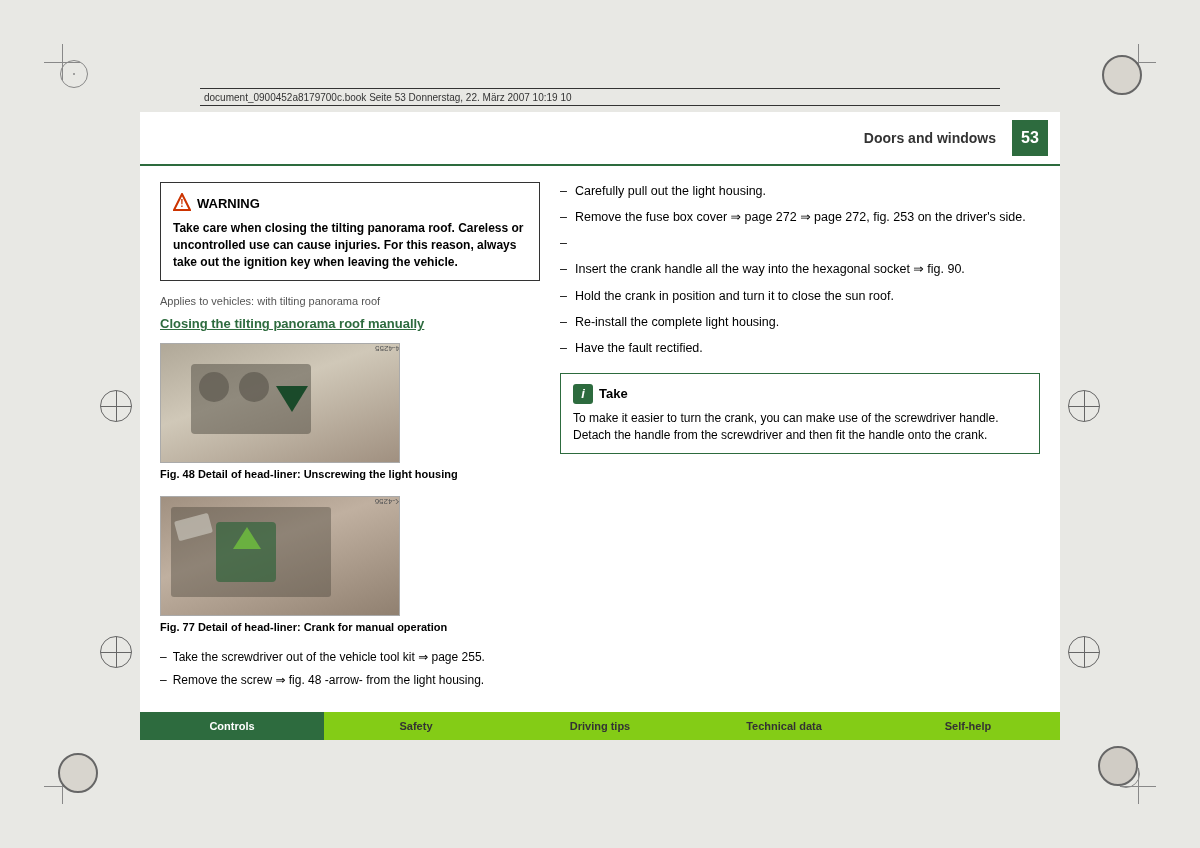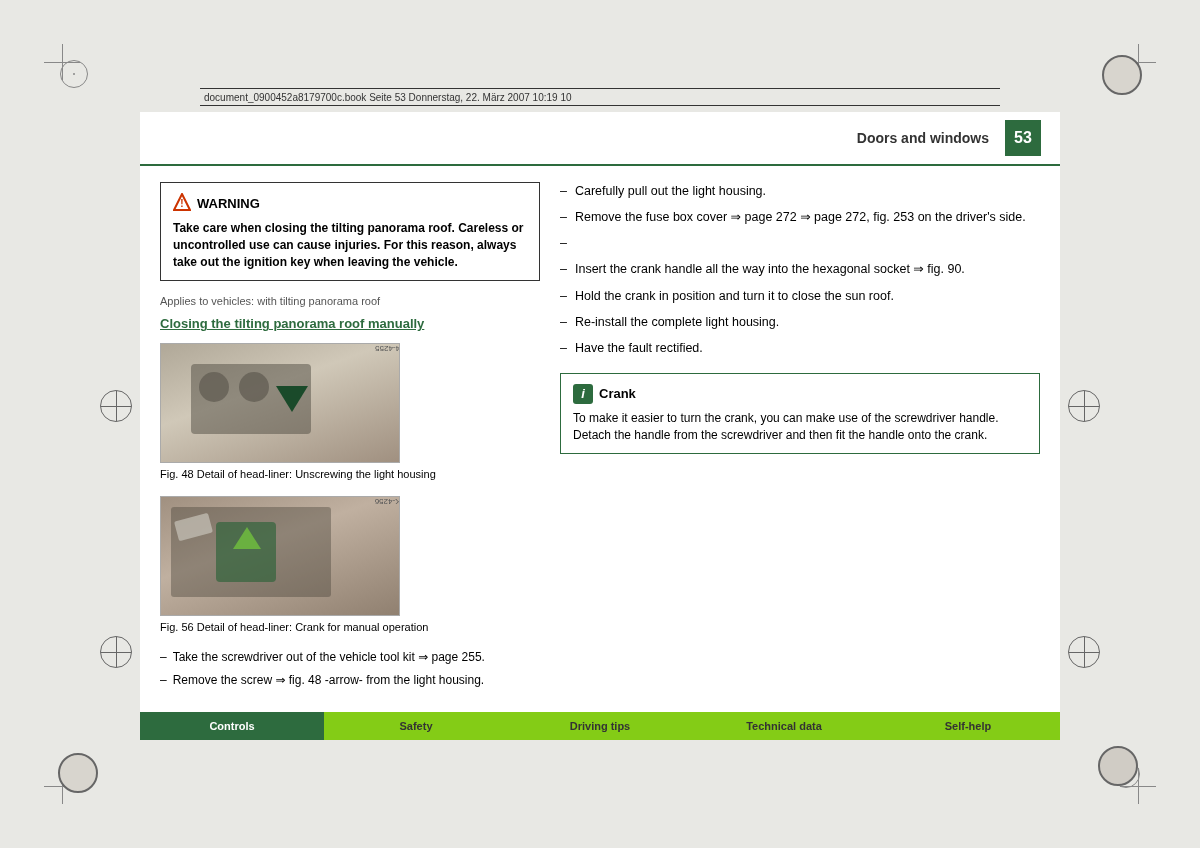--- a/index.html
+++ b/index.html
@@ -99,21 +99,21 @@
       background: white;
       display: flex;
       flex-direction: column;
     }
 
     
     .page-header {
       display: flex;
       align-items: center;
       justify-content: flex-end;
-      padding: 8px 19px;
+      padding: 8px 12px;
       border-bottom: 2px solid #2d6b3e;
       min-height: 38px;
     }
     .header-title {
       font-size: 14px;
       font-weight: bold;
       color: #333;
       margin-right: 16px;
     }
     .page-number-box {
@@ -218,21 +218,21 @@
       color: #555;
       transform-origin: center;
       writing-mode: vertical-rl;
     }
     .fig-caption {
       margin-top: 4px;
       font-size: 11px;
       line-height: 1.35;
     }
     .fig-caption-bold {
-      font-weight: normal;
+      font-weight: bold;
     }
 
     
     .instruction-list {
       list-style: none;
       padding: 0;
       margin: 8px 0;
     }
     .instruction-list li {
       display: flex;
@@ -462,21 +462,21 @@
 
             <div style="position:absolute;top:10px;left:10px;width:160px;height:90px;background:rgba(70,65,55,0.4);border-radius:3px;"></div>
             <div style="position:absolute;top:25px;left:55px;width:60px;height:60px;background:rgba(50,100,60,0.7);border-radius:4px;"></div>
 
             <div style="position:absolute;top:30px;left:72px;width:0;height:0;border-left:14px solid transparent;border-right:14px solid transparent;border-bottom:22px solid #6ab040;"></div>
 
             <div style="position:absolute;top:20px;left:15px;width:35px;height:20px;background:rgba(200,195,185,0.7);border-radius:2px;transform:rotate(-15deg);"></div>
             <div class="fig-code" style="position:absolute;right:2px;top:4px;font-size:8px;color:#555;writing-mode:vertical-rl;">B8K-4256</div>
           </div>
           <div class="fig-caption">
-            <span class="fig-caption-bold">Fig. 56  Detail of head-liner: Crank for manual operation</span>
+            <span class="fig-caption-bold">Fig. 77  Detail of head-liner: Crank for manual operation</span>
           </div>
         </div>
 
         <ul class="instruction-list" id="left-instructions">
         <li>
               <span class="dash">–</span>
               <span>Take the screwdriver out of the vehicle tool kit ⇒ page 255.</span>
             </li>
             <li>
               <span class="dash">–</span>
@@ -514,21 +514,21 @@
             </li>
             <li>
               <span class="dash">–</span>
               <span>Have the fault rectified.</span>
             </li>
           </ul>
 
         <div class="note-box">
           <div class="note-title">
             <div class="note-icon">i</div>
-            <span>Crank</span>
+            <span>Take</span>
           </div>
           <p class="note-text">To make it easier to turn the crank, you can make use of the screwdriver handle. Detach the handle from the screwdriver and then fit the handle onto the crank.</p>
         </div>
 
       </div>
     </div>
   </div>
 
   <div class="bottom-nav" id="bottom-nav">
   <div class="nav-item active">Controls</div>

